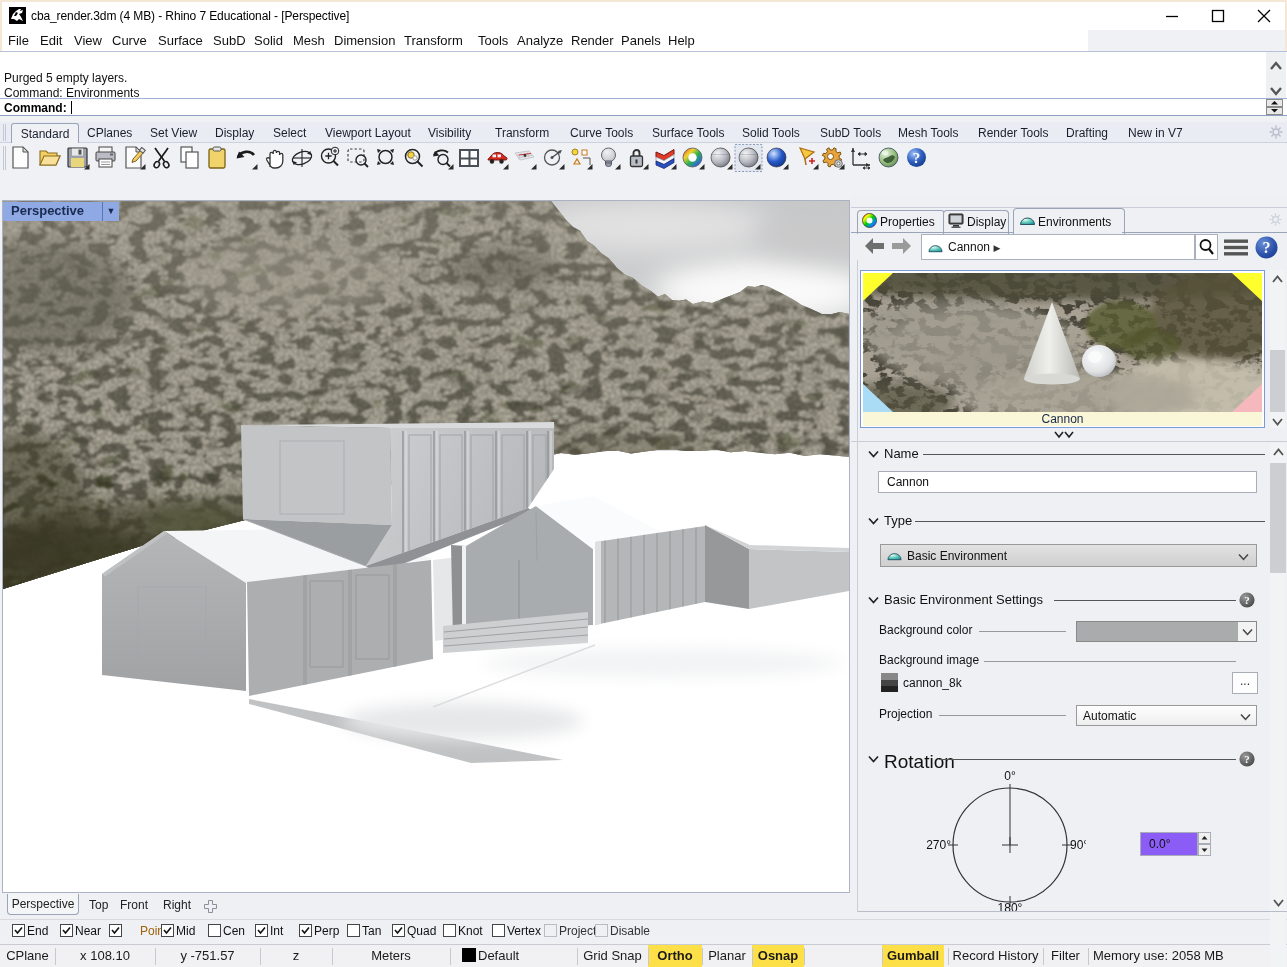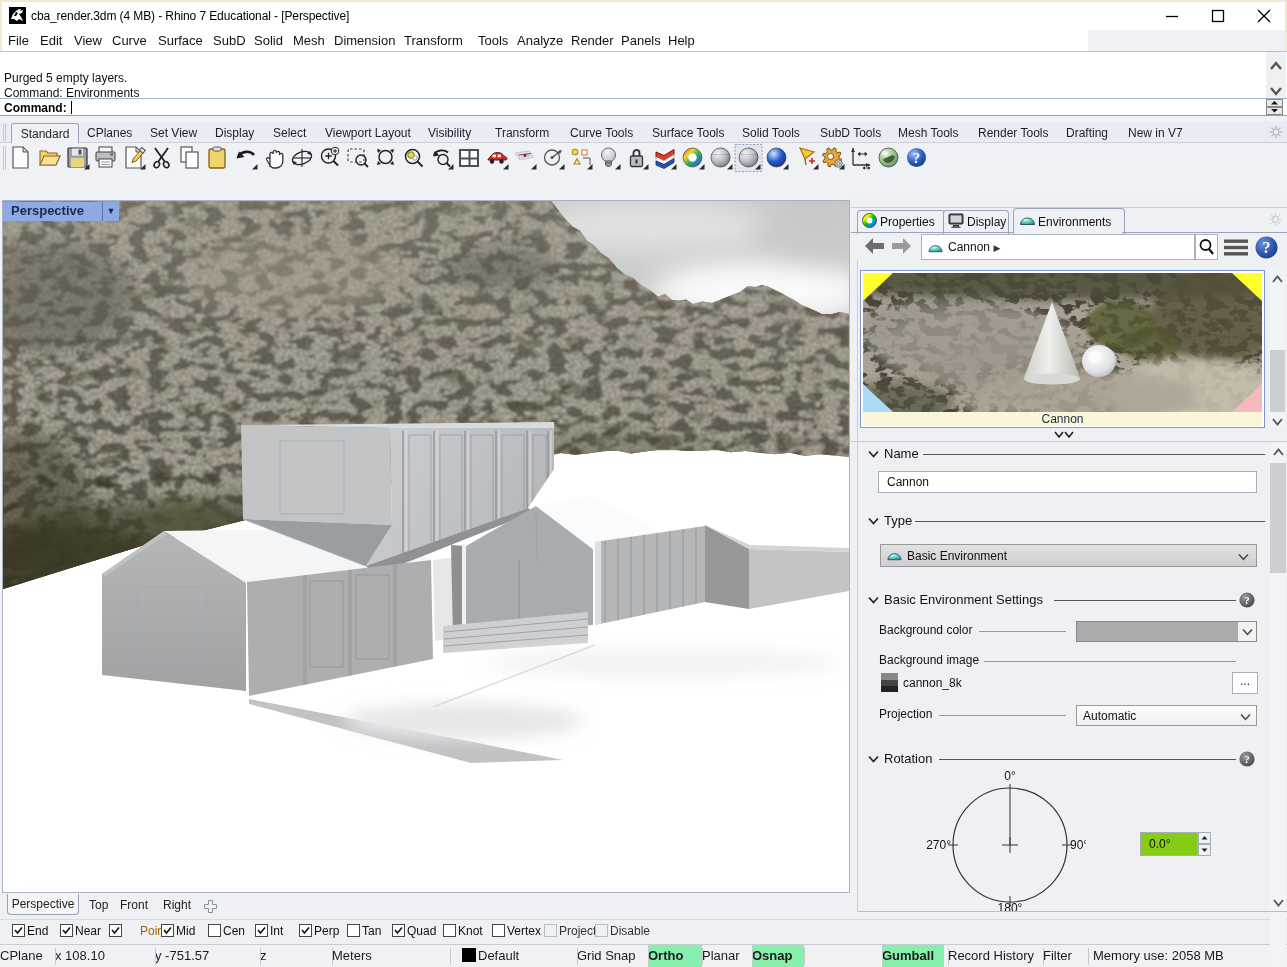--- a/index.html
+++ b/index.html
@@ -16,22 +16,22 @@
 #stdtab{position:absolute;left:11px;top:1px;height:20px;width:66px;background:#eff1f5;border:1px solid #9aa4b8;border-bottom:none;border-radius:3px 3px 0 0;text-align:center;padding-top:3px;}
 #toolbar{left:0;top:143px;width:1287px;height:30px;background:#f0f1f4;}
 #viewport{left:2px;top:200px;width:848px;height:693px;border:1px solid #aab2c4;box-sizing:border-box;background:#fff;}
 #vplabel{left:3px;top:202px;height:19px;width:99px;box-sizing:border-box;background:#8ea9e3;color:#1b2a50;font-size:13px;font-weight:bold;padding:1px 0 0 8px;}
 #vpdrop{left:102px;top:202px;width:17px;height:19px;background:#8ea9e3;border-left:1px solid #5a76b5;color:#1b2a50;font-size:9px;text-align:center;padding-top:4px;box-sizing:border-box;}
 #vptabs{left:0;top:894px;width:1287px;height:25px;background:#eef0f4;font-size:13px;color:#222;}
 #osnaprow{left:0;top:919px;width:1287px;height:24px;background:#eef0f4;border-top:1px solid #d8dae0;box-sizing:border-box;font-size:13px;color:#111;}
 #statusbar{left:0;top:944px;width:1287px;height:23px;background:#f1f1f3;border-top:1px solid #c9cbd2;box-sizing:border-box;font-size:13px;color:#1a1a1a;}
 #panel{left:851px;top:195px;width:436px;height:717px;background:#eef0f3;}
 .sep{position:absolute;top:3px;width:1px;height:17px;background:#c6c8ce;}
-.scell{position:absolute;top:0;height:22px;text-align:left;padding-top:3px;box-sizing:border-box;}
-.hl{background:#86efac;font-weight:bold;}
+.scell{position:absolute;top:0;height:22px;text-align:center;padding-top:3px;box-sizing:border-box;}
+.hl{background:#fde047;font-weight:bold;}
 .cb{position:absolute;top:4px;width:13px;height:13px;background:#fff;border:1px solid #454545;box-sizing:border-box;}
 .cb.d{border-color:#b8bcc4;background:#eef0f4;}
 .cbl{position:absolute;top:4px;font-size:12px;}
 svg{display:block;}
 </style></head><body>
 
 <div id="titlebar" class="abs"></div>
 <svg id="title-ico" class="abs" viewBox="0 0 17 17">
     <rect x="0" y="0" width="17" height="17" fill="#000"></rect>
     <path d="M2,12 L4,7 L7,4 L10,2 L12,2 L11,4 L14,3 L13,6 L10,7 L12,10 L14,14 L10,12 L8,14 L5,12 Z" fill="#fff"></path>
@@ -882,41 +882,41 @@
  <div class="abs" style="left:225px;top:510px;width:181px;height:21px;background:linear-gradient(#fefefe,#eee);border:1px solid #999;box-sizing:border-box">
    <div style="position:absolute;left:6px;top:3px;font-size:12px;color:#111">Automatic</div>
    <svg style="position:absolute;right:5px;top:7px" width="11" height="8" viewBox="0 0 11 8">
         <path d="M1,1.5 L5.5,6.5 L10,1.5" fill="none" stroke="#444" stroke-width="1.5"></path>
       </svg>
  </div>
 
  <svg class="abs" style="left:17px;top:560px" width="11" height="8" viewBox="0 0 11 8">
       <path d="M1,1.5 L5.5,6.5 L10,1.5" fill="none" stroke="#222" stroke-width="1.7"></path>
     </svg>
- <div class="abs" style="left:33px;top:556px;font-size:13px;color:#111">Rotation</div>
+ <div class="abs" style="left:33px;top:556px;font-size:19px;color:#111">Rotation</div>
  <div class="abs" style="left:88px;top:564px;width:297px;height:1px;background:#555"></div>
  <svg class="abs" style="left:388px;top:556px" width="16" height="16" viewBox="0 0 16 16">
       <circle cx="8" cy="8" r="7.6" fill="url(#qg)"></circle>
       <text x="8" y="12.2" text-anchor="middle" font-size="11" font-weight="bold" fill="#fff" font-family="Liberation Serif">?</text>
     </svg>
 
  <svg class="abs" style="left:55px;top:575px" width="180" height="142" viewBox="0 0 180 142">
    <circle cx="104" cy="75" r="57" fill="none" stroke="#333" stroke-width="1.2"></circle>
    <line x1="104" y1="75" x2="104" y2="14" stroke="#333" stroke-width="1"></line>
    <line x1="96" y1="75" x2="112" y2="75" stroke="#333" stroke-width="1"></line>
    <line x1="104" y1="67" x2="104" y2="83" stroke="#333" stroke-width="1"></line>
    <line x1="42" y1="75" x2="52" y2="75" stroke="#333" stroke-width="1"></line>
    <line x1="156" y1="75" x2="166" y2="75" stroke="#333" stroke-width="1"></line>
    <line x1="104" y1="126" x2="104" y2="137" stroke="#333" stroke-width="1"></line>
    <text x="104" y="10" text-anchor="middle" font-size="12" fill="#111">0°</text>
    <text x="45" y="79" text-anchor="end" font-size="12" fill="#111">270°</text>
       <text x="164" y="79" font-size="12" fill="#111">90°</text>
    <text x="104" y="142" text-anchor="middle" font-size="12" fill="#111">180°</text>
  </svg>
- <div class="abs" style="left:289px;top:637px;width:58px;height:24px;background:#84cc16;border:1px solid #a8adb8;box-sizing:border-box;font-size:12px;color:#111;padding:4px 0 0 8px">0.0°</div>
+ <div class="abs" style="left:289px;top:637px;width:58px;height:24px;background:#8b5cf6;border:1px solid #a8adb8;box-sizing:border-box;font-size:12px;color:#111;padding:4px 0 0 8px">0.0°</div>
  <div class="abs" style="left:347px;top:637px;width:13px;height:12px;background:#f0f0f0;border:1px solid #a8adb8;box-sizing:border-box">
       <svg width="11" height="10" viewBox="0 0 11 10">
         <path d="M2.5,6.5 L5.5,3 L8.5,6.5 Z" fill="#222"></path>
       </svg>
     </div>
  <div class="abs" style="left:347px;top:649px;width:13px;height:12px;background:#f0f0f0;border:1px solid #a8adb8;box-sizing:border-box">
       <svg width="11" height="10" viewBox="0 0 11 10">
         <path d="M2.5,3.5 L5.5,7 L8.5,3.5 Z" fill="#222"></path>
       </svg>
     </div>

